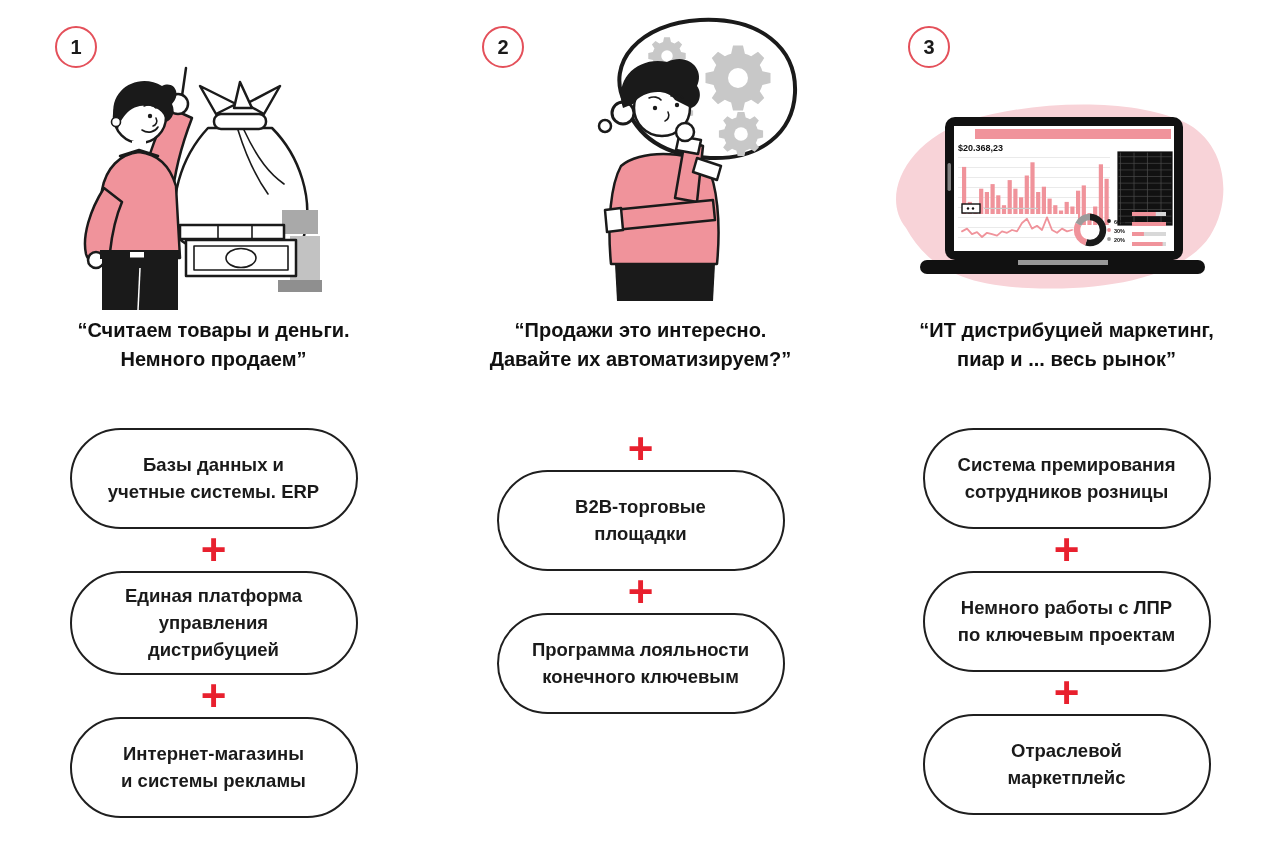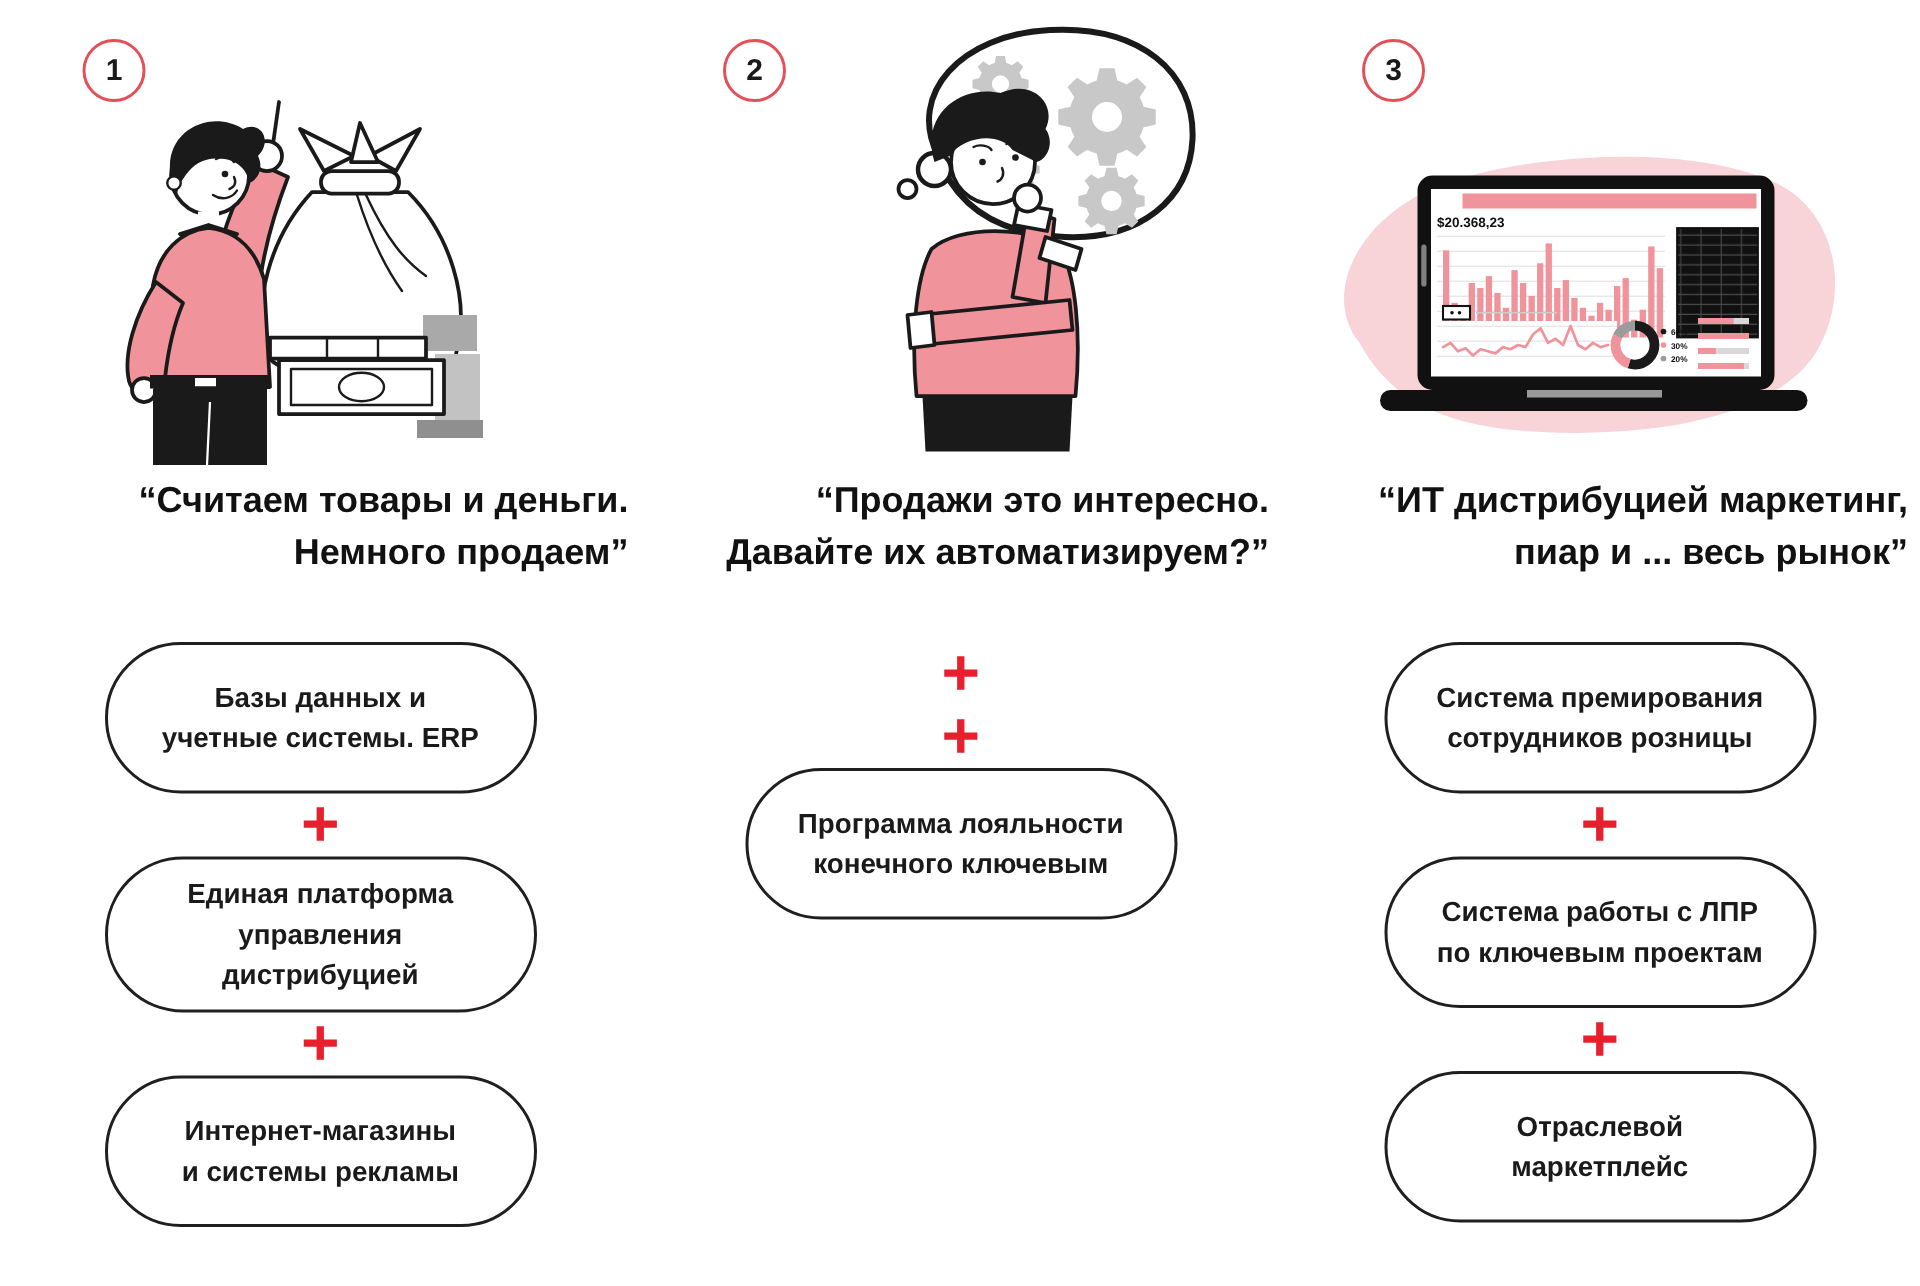--- a/index.html
+++ b/index.html
@@ -22,21 +22,21 @@
     display: flex; align-items: center; justify-content: center;
     font-size: 20px; font-weight: 700; background: #fff; z-index: 3;
   }
   .illu { position: absolute; }
   #illu-1 { left: 68px; top: 42px; width: 272px; height: 268px; }
   #illu-2 { left: 78px; top: 8px;  width: 295px; height: 295px; }
   #illu-3 { left: 25px; top: 78px; width: 360px; height: 218px; }
 
   .quote {
     position: absolute; top: 316px; left: 8px; right: 8px;
-    text-align: right; font-size: 24px; font-weight: 700;
+    text-align: center; font-size: 20px; font-weight: 700;
     line-height: 1.46; white-space: pre-line; color: #111;
   }
   .stack {
     position: absolute; top: 428px; left: 50%; transform: translateX(-50%);
     width: 288px; display: flex; flex-direction: column; align-items: center;
   }
   .pill {
     width: 100%; min-height: 101px;
     border: 2px solid #1f1f1f; border-radius: 52px; background: #fff;
     display: flex; align-items: center; justify-content: center;
@@ -162,20 +162,22 @@
       <path class="f-pink o-ink" d="M108 202 L208 192 L210 212 L110 222 Z"></path>
       <path class="f-white o-ink" d="M100 202 L116 200 L118 222 L102 224 Z"></path>
       <path class="f-ink" d="M110 256 L210 256 L208 293 L112 293 Z"></path>
     </svg>
 
     <div class="quote">“Продажи это интересно.
 Давайте их автоматизируем?”</div>
 
     <div class="stack">
       <div class="plus">+</div>
+      <div class="pill">B2B-торговые
+площадки</div>
       <div class="plus">+</div>
       <div class="pill">Программа лояльности
 конечного ключевым</div>
     </div>
   </section>
 
   <section class="column" id="col-3">
     <div class="badge">
       <span>3</span>
     </div>
@@ -269,21 +271,21 @@
       </g>
     </svg>
 
     <div class="quote">“ИТ дистрибуцией маркетинг,
 пиар и ... весь рынок”</div>
 
     <div class="stack">
       <div class="pill">Система премирования
 сотрудников розницы</div>
       <div class="plus">+</div>
-      <div class="pill">Система работы с ЛПР
+      <div class="pill">Немного работы с ЛПР
 по ключевым проектам</div>
       <div class="plus">+</div>
       <div class="pill">Отраслевой
 маркетплейс</div>
     </div>
   </section>
 
 </div>
 
 </body></html>

